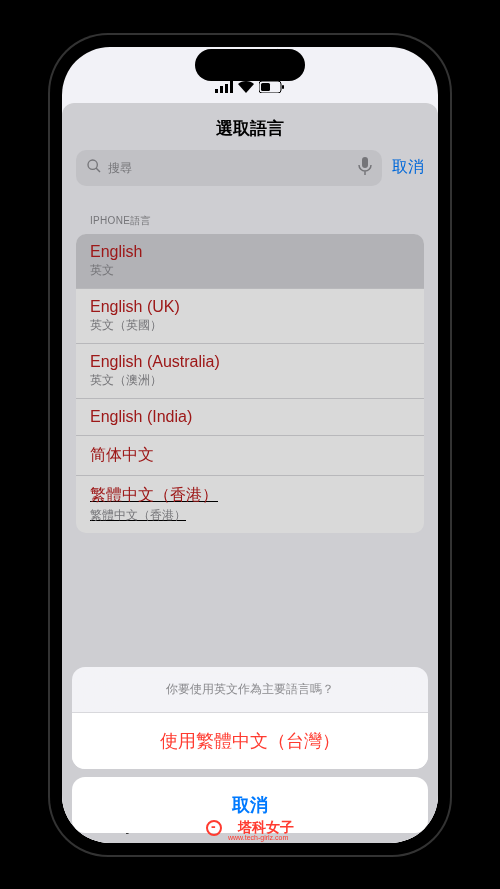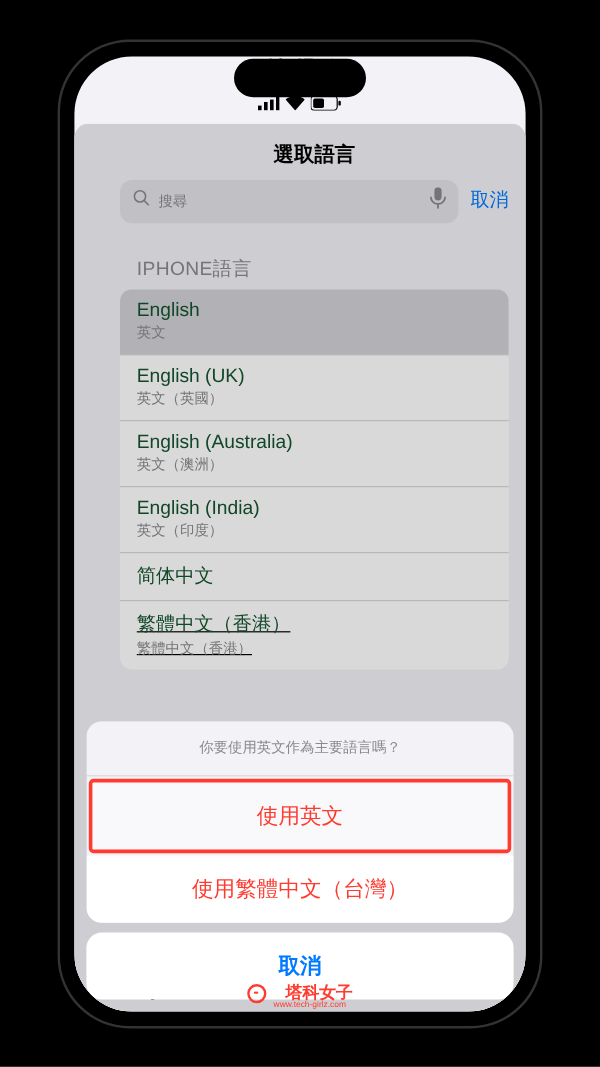--- a/index.html
+++ b/index.html
@@ -4,34 +4,34 @@
   <style>
     * { margin: 0; padding: 0; box-sizing: border-box; font-family: -apple-system, BlinkMacSystemFont, sans-serif; }
     body { background: #000; width: 500px; height: 889px; display: flex; align-items: center; justify-content: center; }
     .phone-frame { width: 400px; height: 820px; background: #000; border-radius: 58px; padding: 12px; box-shadow: 0 0 0 2px #333; position: relative; }
     .phone-screen { width: 100%; height: 100%; background: #f2f2f7; border-radius: 48px; overflow: hidden; position: relative; }
     .dynamic-island { position: absolute; top: 14px; left: 50%; transform: translateX(-50%); width: 110px; height: 32px; background: #000; border-radius: 20px; z-index: 100; }
     .status-bar { height: 50px; display: flex; justify-content: space-between; align-items: center; padding: 0 30px; font-size: 16px; font-weight: 600; color: #000; flex-direction: column; }
     .status-left { display: flex; align-items: center; gap: 4px; }
     .status-right { display: flex; align-items: center; gap: 5px; }
     .content-bg { background: #fff; border-radius: 12px 12px 0 0; margin-top: 6px; height: calc(100% - 56px); overflow: hidden; position: relative; }
-    .dimmed { filter: brightness(0.85); background: #f2f2f7; height: 100%; padding-left: 24px; }
+    .dimmed { filter: brightness(0.85); background: #f2f2f7; height: 100%; }
     .header { text-align: center; padding: 14px 0 10px; font-size: 17px; font-weight: 600; color: #000; }
     .search-row { display: flex; align-items: center; padding: 0 14px 10px; gap: 10px; }
     .search-box { flex: 1; background: #e3e3e8; border-radius: 10px; height: 36px; display: flex; align-items: center; padding: 0 10px; gap: 6px; }
     .search-box input { border: none; background: transparent; flex: 1; font-size: 12px; outline: none; color: #000; }
     .search-box input::placeholder { color: #8a8a8e; }
     .mic-icon { color: #8a8a8e; }
     .cancel-link { color: #007aff; font-size: 16px; }
-    .section-header { padding: 18px 28px 6px; font-size: 16px; color: #8a8a8e; letter-spacing: 0.3px; }
+    .section-header { padding: 18px 28px 6px; font-size: 10px; color: #8a8a8e; letter-spacing: 0.3px; }
     .lang-list { background: #fff; margin: 0 14px; border-radius: 10px; overflow: hidden; }
     .lang-item { padding: 9px 14px; border-bottom: 0.5px solid #d8d8dc; }
     .lang-item:last-child { border-bottom: none; text-decoration: underline; }
     .lang-item.selected { background: #d1d1d6; }
-    .lang-primary { font-size: 16px; color: #14532d; font-weight: 400; }
+    .lang-primary { font-size: 16px; color: #b91c1c; font-weight: 400; }
     .lang-secondary { font-size: 12px; color: #8a8a8e; margin-top: 1px; }
     .action-sheet { position: absolute; bottom: 0; left: 0; right: 0; padding: 0 10px 10px; z-index: 50; }
     .sheet-group { background: rgba(245,245,248,0.96); border-radius: 13px; overflow: hidden; backdrop-filter: blur(20px); }
     .sheet-title { text-align: center; padding: 14px 10px; font-size: 12px; color: #8a8a8e; border-bottom: 0.5px solid #d8d8dc; }
     .sheet-btn { text-align: center; padding: 16px 10px; font-size: 18px; color: #ff3b30; border-bottom: 0.5px solid #d8d8dc; background: #fff; }
     .sheet-btn:last-child { border-bottom: none; }
     .sheet-btn.highlighted { border: 3px solid #ff3b30; border-radius: 4px; margin: 2px; background: #f9f9fb; }
     .sheet-cancel { margin-top: 8px; background: #fff; border-radius: 13px; text-align: center; padding: 16px; font-size: 18px; font-weight: 600; color: #007aff; }
     .bottom-peek { position: absolute; bottom: 8px; left: 28px; font-size: 16px; color: #000; z-index: 40; }
     .watermark { position: absolute; bottom: 6px; left: 50%; transform: translateX(-50%); z-index: 60; display: flex; align-items: center; gap: 16px; }
@@ -110,38 +110,36 @@
             <div class="lang-item">
               <div class="lang-primary">English (UK)</div>
               <div class="lang-secondary">英文（英國）</div>
             </div>
             <div class="lang-item">
               <div class="lang-primary">English (Australia)</div>
               <div class="lang-secondary">英文（澳洲）</div>
             </div>
             <div class="lang-item">
               <div class="lang-primary">English (India)</div>
-              <div class="lang-secondary">英文（印度）</div>
             </div>
             <div class="lang-item">
               <div class="lang-primary">简体中文</div>
             </div>
             <div class="lang-item">
               <div class="lang-primary">繁體中文（香港）</div>
               <div class="lang-secondary">繁體中文（香港）</div>
             </div>
           </div>
       </div>
 
       <div class="bottom-peek">Français</div>
 
       <div class="action-sheet">
         <div class="sheet-group">
           <div class="sheet-title">你要使用英文作為主要語言嗎？</div>
-          <div class="sheet-btn highlighted">使用英文</div>
           <div class="sheet-btn">使用繁體中文（台灣）</div>
         </div>
         <div class="sheet-cancel">取消</div>
       </div>
 
       <div class="watermark">
         <div class="watermark-logo"></div>
         <span class="watermark-text">塔科女子</span>
         <span class="watermark-sub">www.tech-girlz.com</span>
       </div>

